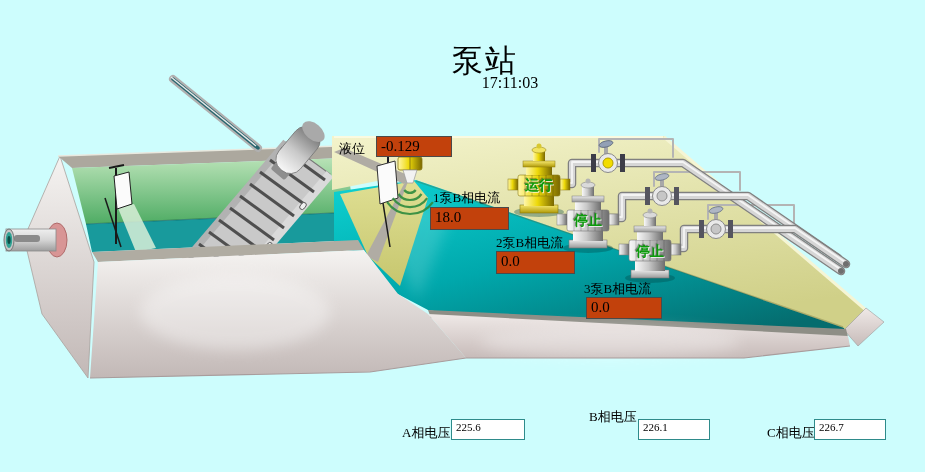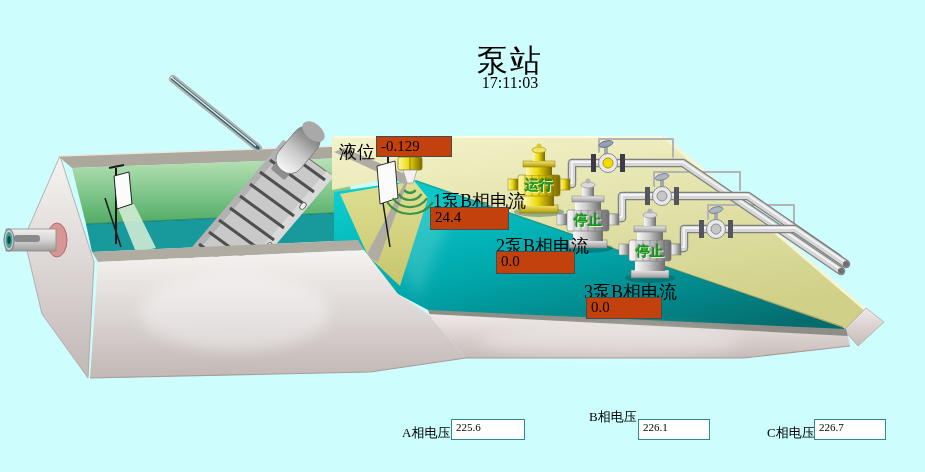--- a/index.html
+++ b/index.html
@@ -4,23 +4,23 @@
 <style>
   :root{
     --background:#CDFDFD; --status-text:#0B9B0B;
     --box-border-dark:#4a4a4a; --box-border-teal:#2E8B8B;
   }
   html,body{margin:0;padding:0;}
   body{background:var(--background);font-family:"Liberation Sans",sans-serif;}
   #stage{position:relative;width:925px;height:472px;overflow:hidden;background:var(--background);}
   #scene{position:absolute;left:0;top:0;}
   .ov{position:absolute;white-space:nowrap;}
-  .title{font-family:"Liberation Serif",serif;font-size:31px;color:#000;text-align:center;letter-spacing:2px;}
+  .title{font-family:"Liberation Serif",serif;font-size:31px;color:#000;text-align:left;letter-spacing:2px;}
   .clock{font-family:"Liberation Serif",serif;font-size:16px;color:#000;text-align:center;}
-  .lbl{font-family:"Liberation Serif",serif;font-size:18px;color:#000;}
+  .lbl{font-family:"Liberation Serif",serif;font-size:13px;color:#000;}
   .lbl-sm{font-family:"Liberation Serif",serif;font-size:13px;color:#000;}
   .val-box{background:#c2410c;border:1px solid var(--box-border-dark);
     font-family:"Liberation Serif",serif;font-size:15px;color:#000;
     padding:1px 0 0 4px;box-sizing:border-box;overflow:hidden;}
   .v-box{background:#fff;border:1px solid var(--box-border-teal);
     font-family:"Liberation Serif",serif;font-size:11px;color:#000;
     padding:1px 0 0 4px;box-sizing:border-box;overflow:hidden;}
   .status{font-family:"Liberation Serif",serif;font-size:14px;font-weight:bold;color:var(--status-text);
     text-align:center;text-shadow:1px 1px 0 rgba(255,255,255,.75),-1px -1px 1px rgba(50,80,50,.65);
     cursor:default;}
@@ -292,21 +292,21 @@
   </g>
 </svg>
 
 <div class="ov title" style="left:452px;top:40px;width:116px;">泵站</div>
 <div class="ov clock" style="left:452px;top:74px;width:116px;">17:11:03</div>
 
 <div class="ov lbl" style="left:339px;top:140px;">液位</div>
 <div class="ov val-box" style="left:376px;top:136px;width:76px;height:21px;">-0.129</div>
 
 <div class="ov lbl" style="left:433px;top:189px;">1泵B相电流</div>
-<div class="ov val-box" style="left:430px;top:207px;width:79px;height:23px;">24.4</div>
+<div class="ov val-box" style="left:430px;top:207px;width:79px;height:23px;">18.0</div>
 
 <div class="ov lbl" style="left:496px;top:234px;">2泵B相电流</div>
 <div class="ov val-box" style="left:496px;top:251px;width:79px;height:23px;">0.0</div>
 
 <div class="ov lbl" style="left:584px;top:280px;">3泵B相电流</div>
 <div class="ov val-box" style="left:586px;top:297px;width:76px;height:22px;">0.0</div>
 
 <div class="ov status" style="left:517px;top:177px;width:44px;">运行</div>
 <div class="ov status" style="left:566px;top:212px;width:44px;">停止</div>
 <div class="ov status" style="left:628px;top:243px;width:44px;">停止</div>

